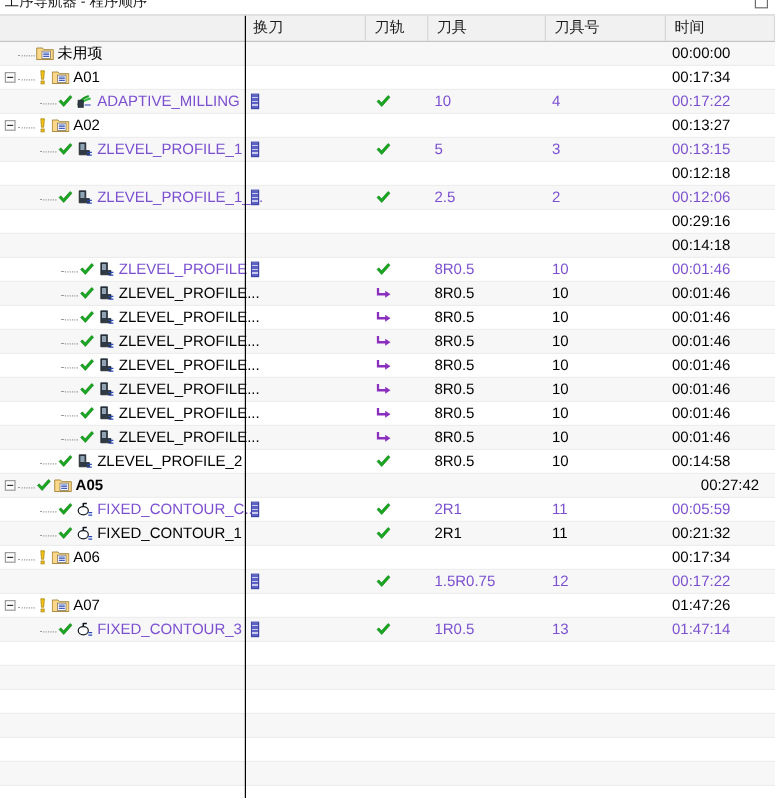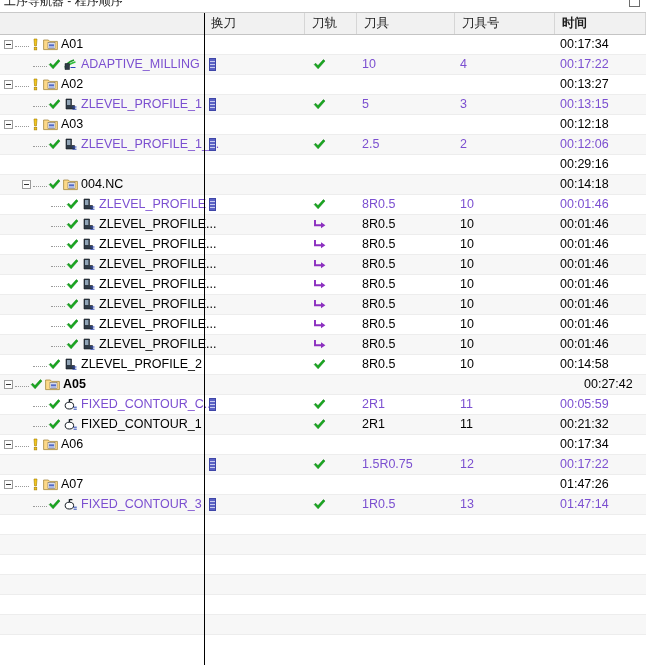--- a/index.html
+++ b/index.html
@@ -183,23 +183,37 @@
     <span class="tl-text">工序导航器 - 程序顺序</span>
     <span class="tl-box"></span>
   </div>
 
   <div class="grid">
     <div class="header" id="header">
         <div class="hcell" style="left: 204px; width: 101px;">换刀</div>
         <div class="hcell" style="left: 305px; width: 52px;">刀轨</div>
         <div class="hcell" style="left: 357px; width: 98px;">刀具</div>
         <div class="hcell" style="left: 455px; width: 100px;">刀具号</div>
-        <div class="hcell" style="left: 555px; width: 91px; font-weight: bold;">时间</div>
+        <div class="hcell" style="left: 555px; width: 91px;">时间</div>
       </div>
     <div class="rows" id="rows">
+        <div class="row alt">
+          <div class="namecell" style="left: 4px; width: 198px;"><span class="pad" style="width:0px"></span><span class="expspace"></span><span class="dots"></span><svg class="fold" viewBox="0 0 15 13">
+              <path d="M0.6 2.0 H5.4 L6.6 3.4 H14.4 V11.6 H0.6 Z" fill="#fcd98a" stroke="#9b7a2a" stroke-width="0.7"></path>
+              <rect x="5.0" y="4.6" width="7.0" height="6.0" fill="#ffffff" stroke="#6a6a6a" stroke-width="0.6"></rect>
+              <rect x="6.0" y="5.8" width="5.0" height="0.8" fill="#2a47b8"></rect>
+              <rect x="6.0" y="7.2" width="5.0" height="0.8" fill="#2a47b8"></rect>
+              <rect x="6.0" y="8.6" width="5.0" height="0.8" fill="#2a47b8"></rect>
+            </svg><span class="lbl">未用项</span></div>
+          <div class="cell" style="left: 209px; width: 93px;"></div>
+          <div class="cell" style="left: 313px; width: 42px;"></div>
+          <div class="cell" style="left: 362px; width: 90px;"></div>
+          <div class="cell" style="left: 460px; width: 92px;"></div>
+          <div class="cell" style="left: 560px; width: 83px;">00:00:00</div>
+        </div>
         <div class="row">
           <div class="namecell" style="left: 4px; width: 198px;"><span class="pad" style="width:0px"></span><span class="exp"></span><span class="dots"></span><svg class="bang" viewBox="0 0 11 13">
               <path d="M4.0 1 L7.0 1 L6.4 8 L4.6 8 Z" fill="#f5c518" stroke="#a07c00" stroke-width="0.6"></path>
               <rect x="4.2" y="9.5" width="2.6" height="2.4" fill="#f5c518" stroke="#a07c00" stroke-width="0.6"></rect>
             </svg><svg class="fold" viewBox="0 0 15 13">
               <path d="M0.6 2.0 H5.4 L6.6 3.4 H14.4 V11.6 H0.6 Z" fill="#fcd98a" stroke="#9b7a2a" stroke-width="0.7"></path>
               <rect x="5.0" y="4.6" width="7.0" height="6.0" fill="#ffffff" stroke="#6a6a6a" stroke-width="0.6"></rect>
               <rect x="6.0" y="5.8" width="5.0" height="0.8" fill="#2a47b8"></rect>
               <rect x="6.0" y="7.2" width="5.0" height="0.8" fill="#2a47b8"></rect>
               <rect x="6.0" y="8.6" width="5.0" height="0.8" fill="#2a47b8"></rect>
@@ -255,30 +269,20 @@
             </svg><span class="lbl">ZLEVEL_PROFILE_1</span></div>
           <div class="cell" style="left: 209px; width: 93px;"><span class="tcbar"></span></div>
           <div class="cell" style="left: 313px; width: 42px;"><svg class="gchk" viewBox="0 0 13 13">
               <path d="M1.2 6.6 L2.6 5.2 L5.0 7.6 L10.4 1.6 L12.0 3.0 L5.1 10.8 Z" fill="#18a81f" stroke="#0d7a12" stroke-width="0.5"></path>
             </svg></div>
           <div class="cell purple" style="left: 362px; width: 90px;">5</div>
           <div class="cell purple" style="left: 460px; width: 92px;">3</div>
           <div class="cell purple" style="left: 560px; width: 83px;">00:13:15</div>
         </div>
         <div class="row">
-          <div class="namecell" style="left: 4px; width: 198px;"><span class="pad" style="width:0px"></span><span class="exp"></span><span class="dots"></span><svg class="bang" viewBox="0 0 11 13">
-              <path d="M4.0 1 L7.0 1 L6.4 8 L4.6 8 Z" fill="#f5c518" stroke="#a07c00" stroke-width="0.6"></path>
-              <rect x="4.2" y="9.5" width="2.6" height="2.4" fill="#f5c518" stroke="#a07c00" stroke-width="0.6"></rect>
-            </svg><svg class="fold" viewBox="0 0 15 13">
-              <path d="M0.6 2.0 H5.4 L6.6 3.4 H14.4 V11.6 H0.6 Z" fill="#fcd98a" stroke="#9b7a2a" stroke-width="0.7"></path>
-              <rect x="5.0" y="4.6" width="7.0" height="6.0" fill="#ffffff" stroke="#6a6a6a" stroke-width="0.6"></rect>
-              <rect x="6.0" y="5.8" width="5.0" height="0.8" fill="#2a47b8"></rect>
-              <rect x="6.0" y="7.2" width="5.0" height="0.8" fill="#2a47b8"></rect>
-              <rect x="6.0" y="8.6" width="5.0" height="0.8" fill="#2a47b8"></rect>
-            </svg><span class="lbl">A03</span></div>
           <div class="cell" style="left: 209px; width: 93px;"></div>
           <div class="cell" style="left: 313px; width: 42px;"></div>
           <div class="cell" style="left: 362px; width: 90px;"></div>
           <div class="cell" style="left: 460px; width: 92px;"></div>
           <div class="cell" style="left: 560px; width: 83px;">00:12:18</div>
         </div>
         <div class="row alt">
           <div class="namecell purple" style="left: 4px; width: 198px;"><span class="pad" style="width:18px"></span><span class="expspace"></span><span class="dots"></span><svg class="gchk" viewBox="0 0 13 13">
               <path d="M1.2 6.6 L2.6 5.2 L5.0 7.6 L10.4 1.6 L12.0 3.0 L5.1 10.8 Z" fill="#18a81f" stroke="#0d7a12" stroke-width="0.5"></path>
             </svg><svg class="opic" viewBox="0 0 15 14">
@@ -296,29 +300,20 @@
           <div class="cell purple" style="left: 560px; width: 83px;">00:12:06</div>
         </div>
         <div class="row">
           <div class="cell" style="left: 209px; width: 93px;"></div>
           <div class="cell" style="left: 313px; width: 42px;"></div>
           <div class="cell" style="left: 362px; width: 90px;"></div>
           <div class="cell" style="left: 460px; width: 92px;"></div>
           <div class="cell" style="left: 560px; width: 83px;">00:29:16</div>
         </div>
         <div class="row alt">
-          <div class="namecell" style="left: 4px; width: 198px;"><span class="pad" style="width:18px"></span><span class="exp"></span><span class="dots"></span><svg class="gchk" viewBox="0 0 13 13">
-              <path d="M1.2 6.6 L2.6 5.2 L5.0 7.6 L10.4 1.6 L12.0 3.0 L5.1 10.8 Z" fill="#18a81f" stroke="#0d7a12" stroke-width="0.5"></path>
-            </svg><svg class="fold" viewBox="0 0 15 13">
-              <path d="M0.6 2.0 H5.4 L6.6 3.4 H14.4 V11.6 H0.6 Z" fill="#fcd98a" stroke="#9b7a2a" stroke-width="0.7"></path>
-              <rect x="5.0" y="4.6" width="7.0" height="6.0" fill="#ffffff" stroke="#6a6a6a" stroke-width="0.6"></rect>
-              <rect x="6.0" y="5.8" width="5.0" height="0.8" fill="#2a47b8"></rect>
-              <rect x="6.0" y="7.2" width="5.0" height="0.8" fill="#2a47b8"></rect>
-              <rect x="6.0" y="8.6" width="5.0" height="0.8" fill="#2a47b8"></rect>
-            </svg><span class="lbl">004.NC</span></div>
           <div class="cell" style="left: 209px; width: 93px;"></div>
           <div class="cell" style="left: 313px; width: 42px;"></div>
           <div class="cell" style="left: 362px; width: 90px;"></div>
           <div class="cell" style="left: 460px; width: 92px;"></div>
           <div class="cell" style="left: 560px; width: 83px;">00:14:18</div>
         </div>
         <div class="row">
           <div class="namecell purple" style="left: 4px; width: 198px;"><span class="pad" style="width:36px"></span><span class="expspace"></span><span class="dots"></span><svg class="gchk" viewBox="0 0 13 13">
               <path d="M1.2 6.6 L2.6 5.2 L5.0 7.6 L10.4 1.6 L12.0 3.0 L5.1 10.8 Z" fill="#18a81f" stroke="#0d7a12" stroke-width="0.5"></path>
             </svg><svg class="opic" viewBox="0 0 15 14">

